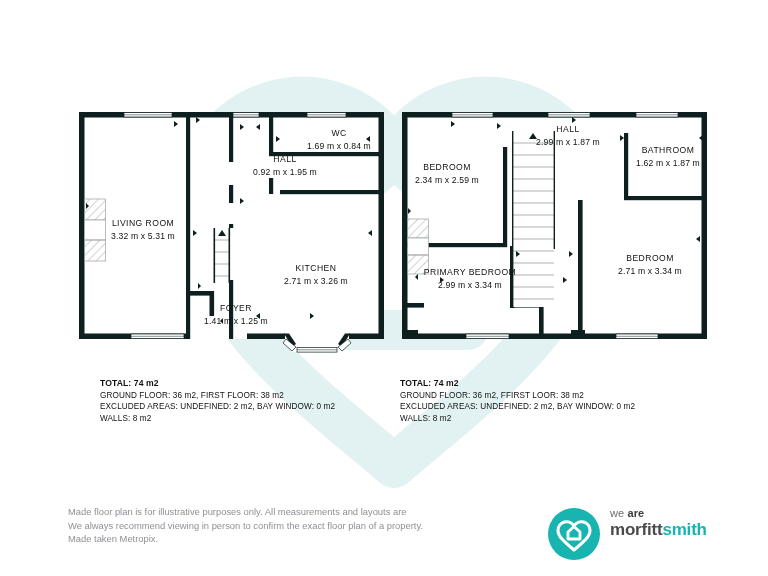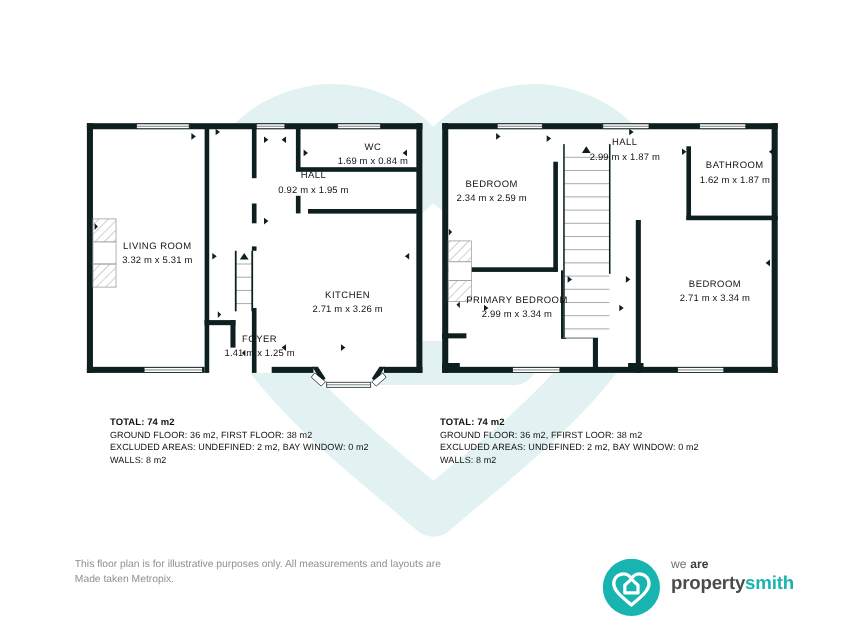--- a/index.html
+++ b/index.html
@@ -351,33 +351,34 @@
   </div>
 
   <div class="summary" id="summary-first">
     <div class="total">TOTAL: 74 m2</div>
     <div>GROUND FLOOR: 36 m2, FFIRST LOOR: 38 m2</div>
     <div>EXCLUDED AREAS: UNDEFINED: 2 m2, BAY WINDOW: 0 m2</div>
     <div>WALLS: 8 m2</div>
   </div>
 
   <div id="disclaimer">
-    <div>This floor plan is for illustrative purposes only. All measurements and layouts are</div>
+    <div>Made floor plan is for illustrative purposes only. All measurements and layouts are</div>
+    <div>We always recommend viewing in person to confirm the exact floor plan of a property.</div>
     <div>Made taken Metropix.</div>
   </div>
 
   <div id="logo">
     <svg id="logo-mark" viewBox="0 0 52 52">
       <circle cx="26" cy="26" r="26" fill="#18b5b0"></circle>
       <path d="M26 42
                C 18.5 35.5, 10 29.5, 10 22.5
                A 8.6 8.6 0 0 1 26 18
                A 8.6 8.6 0 0 1 42 22.5
                C 42 29.5, 33.5 35.5, 26 42 Z" fill="none" stroke="#ffffff" stroke-width="3.1" stroke-linejoin="round"></path>
       <path d="M26 18.5 L 20 24 L 20 31 L 32 31 L 32 24 Z" fill="none" stroke="#ffffff" stroke-width="2.9" stroke-linejoin="round"></path>
     </svg>
     <div id="logo-text">
       <div class="logo-line1"><span>we </span><b>are</b></div>
-      <div class="logo-line2"><span class="logo-dark">property</span><span class="logo-teal">smith</span></div>
+      <div class="logo-line2"><span class="logo-dark">morfitt</span><span class="logo-teal">smith</span></div>
     </div>
   </div>
 
 </div>
 
 </body></html>

